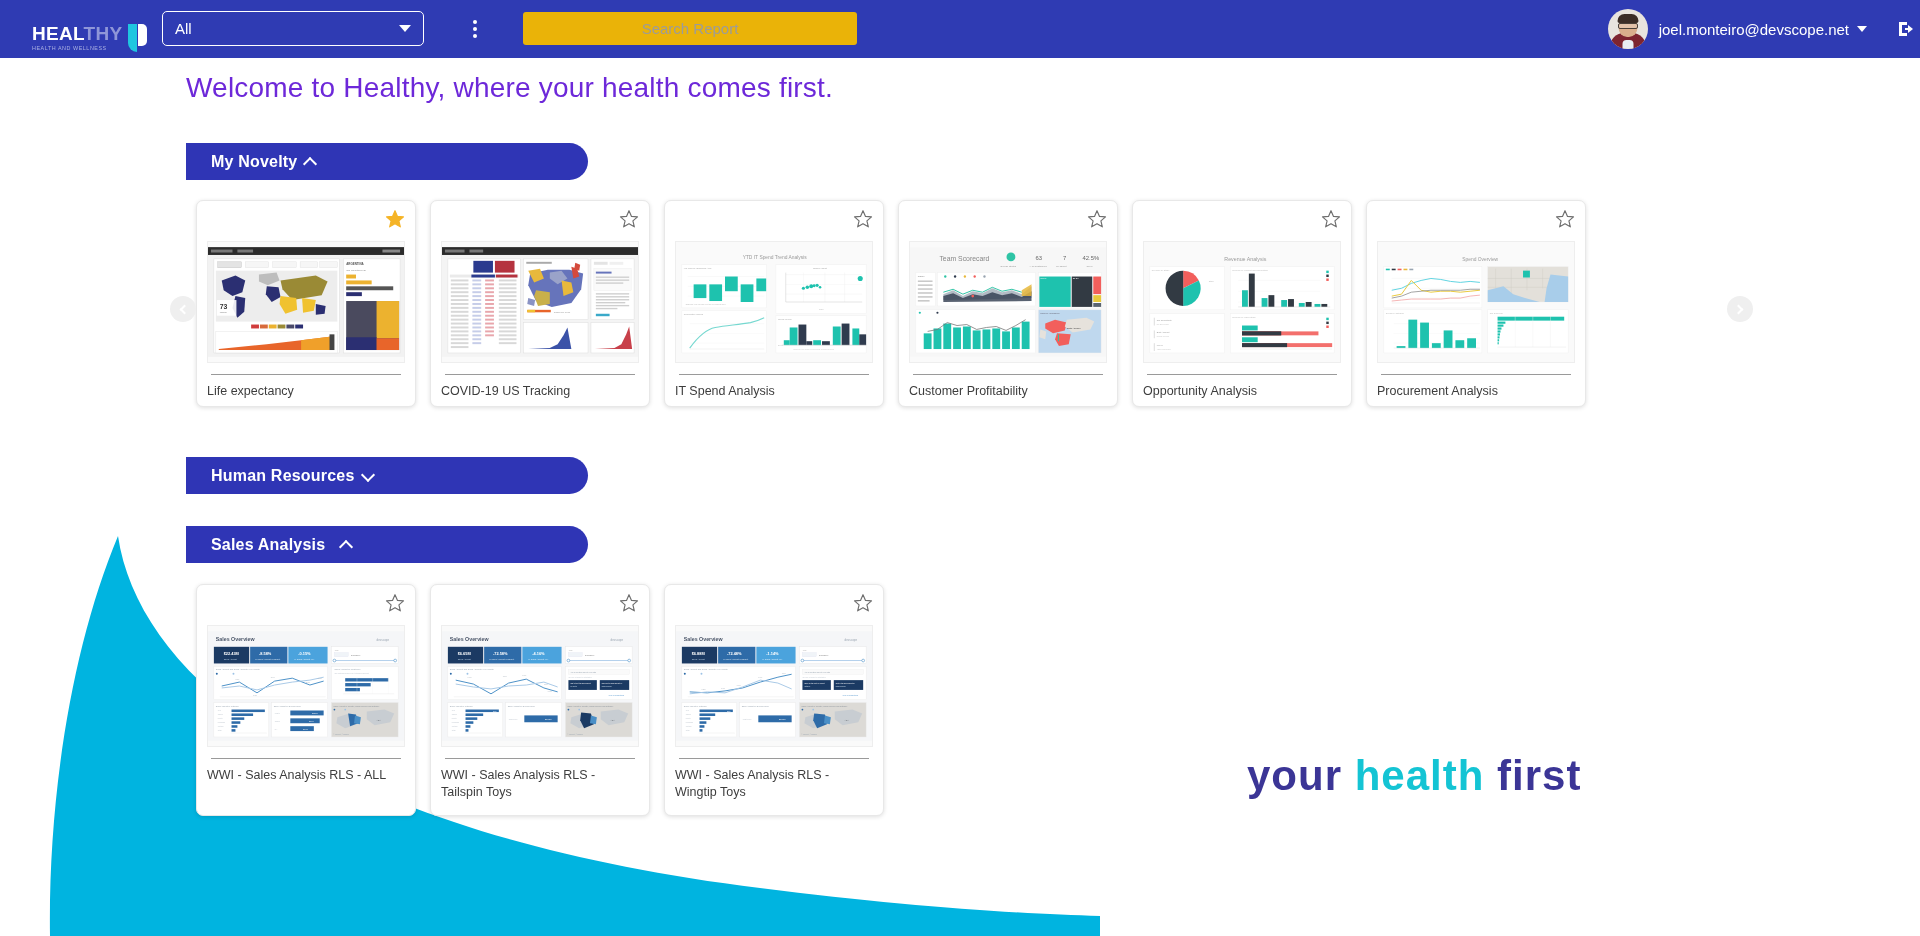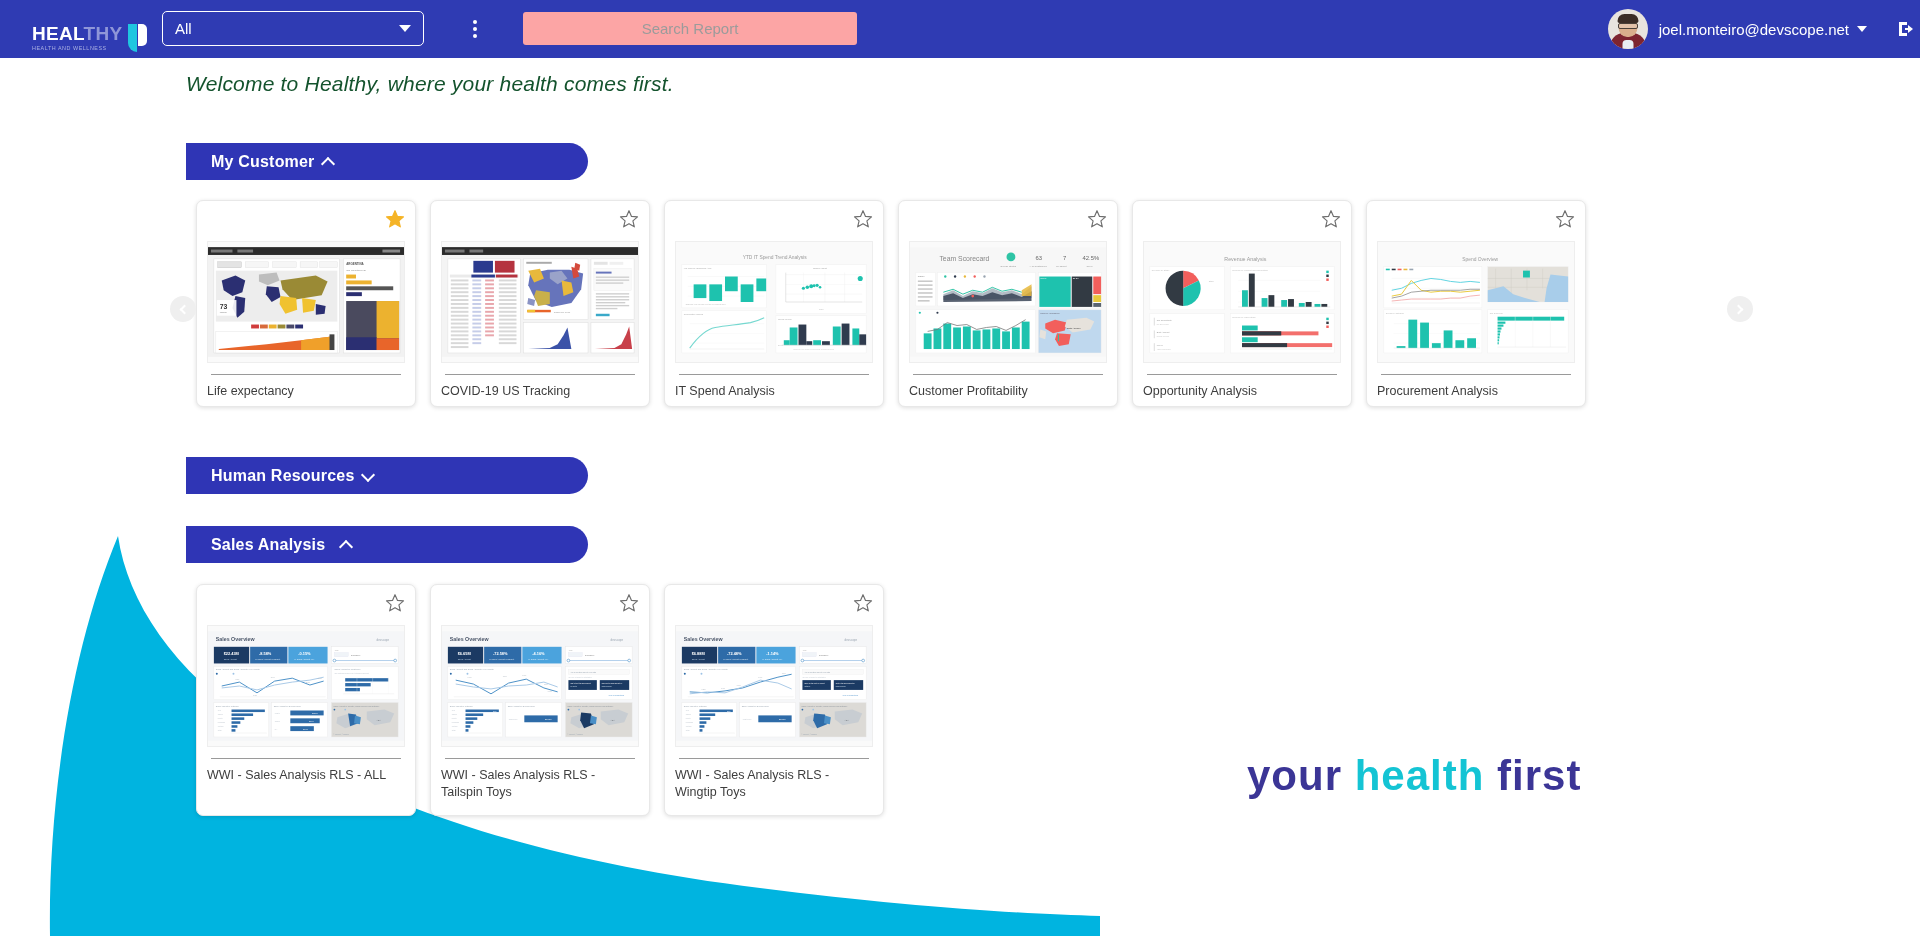--- a/index.html
+++ b/index.html
@@ -75,21 +75,21 @@
     width: 18px; height: 30px;
     display: flex; flex-direction: column;
     align-items: center; justify-content: center; gap: 3px;
     cursor: pointer;
   }
   .kebab i { width: 4px; height: 4px; background: #ffffff; border-radius: 50%; display: block; }
 
   .search-box {
     position: absolute; left: 523px; top: 12px;
     width: 334px; height: 33px;
-    background: #fca5a5;
+    background: #eab308;
     border-radius: 3px;
     display: flex; align-items: center; justify-content: center;
   }
   .search-box input {
     width: 100%; height: 100%;
     border: 0; outline: 0; background: transparent;
     text-align: center; font-size: 15px; color: #555;
     font-family: "Liberation Sans", sans-serif;
   }
   .search-box input::placeholder { color: #9b9b9b; }
@@ -143,24 +143,23 @@
     cursor: pointer;
   }
   .logout-icon {
     margin-left: 18px; cursor: pointer;
     display: flex; align-items: center;
   }
 
   
   .welcome {
     position: absolute; left: 186px; top: 72px;
-    font-size: 21px; color: #14532d; font-weight: normal;
+    font-size: 28px; color: #6d28d9; font-weight: normal;
     letter-spacing: 0.2px;
     z-index: 20;
-    font-style: italic;
   }
 
   .section-banner {
     position: absolute; left: 186px;
     width: 402px; height: 37px;
     background: #2f35b5;
     border-radius: 0 22px 22px 0;
     display: flex; align-items: center;
     padding-left: 25px;
     cursor: pointer;
@@ -315,21 +314,21 @@
   </div>
 </div>
 
 <div class="welcome">Welcome to Healthy, where your health comes first.</div>
 
 <svg class="wave" viewBox="0 0 1100 400" preserveAspectRatio="none">
   <path d="M118 0 C 140 150, 340 300, 760 352 C 900 370, 1020 378, 1100 380 L1100 400 L50 400 C 48 260, 72 110, 118 0 Z" fill="#00b4e0"></path>
 </svg>
 
 <div class="section-banner" id="banner-my-reports">
-  <span class="title">My Customer</span>
+  <span class="title">My Novelty</span>
   <span class="chev up"></span>
 </div>
 
 <div class="carousel" id="row-my-reports">
   <div class="nav-arrow left">
       <i></i>
     </div>
   <div class="nav-arrow right">
       <i></i>
     </div>

